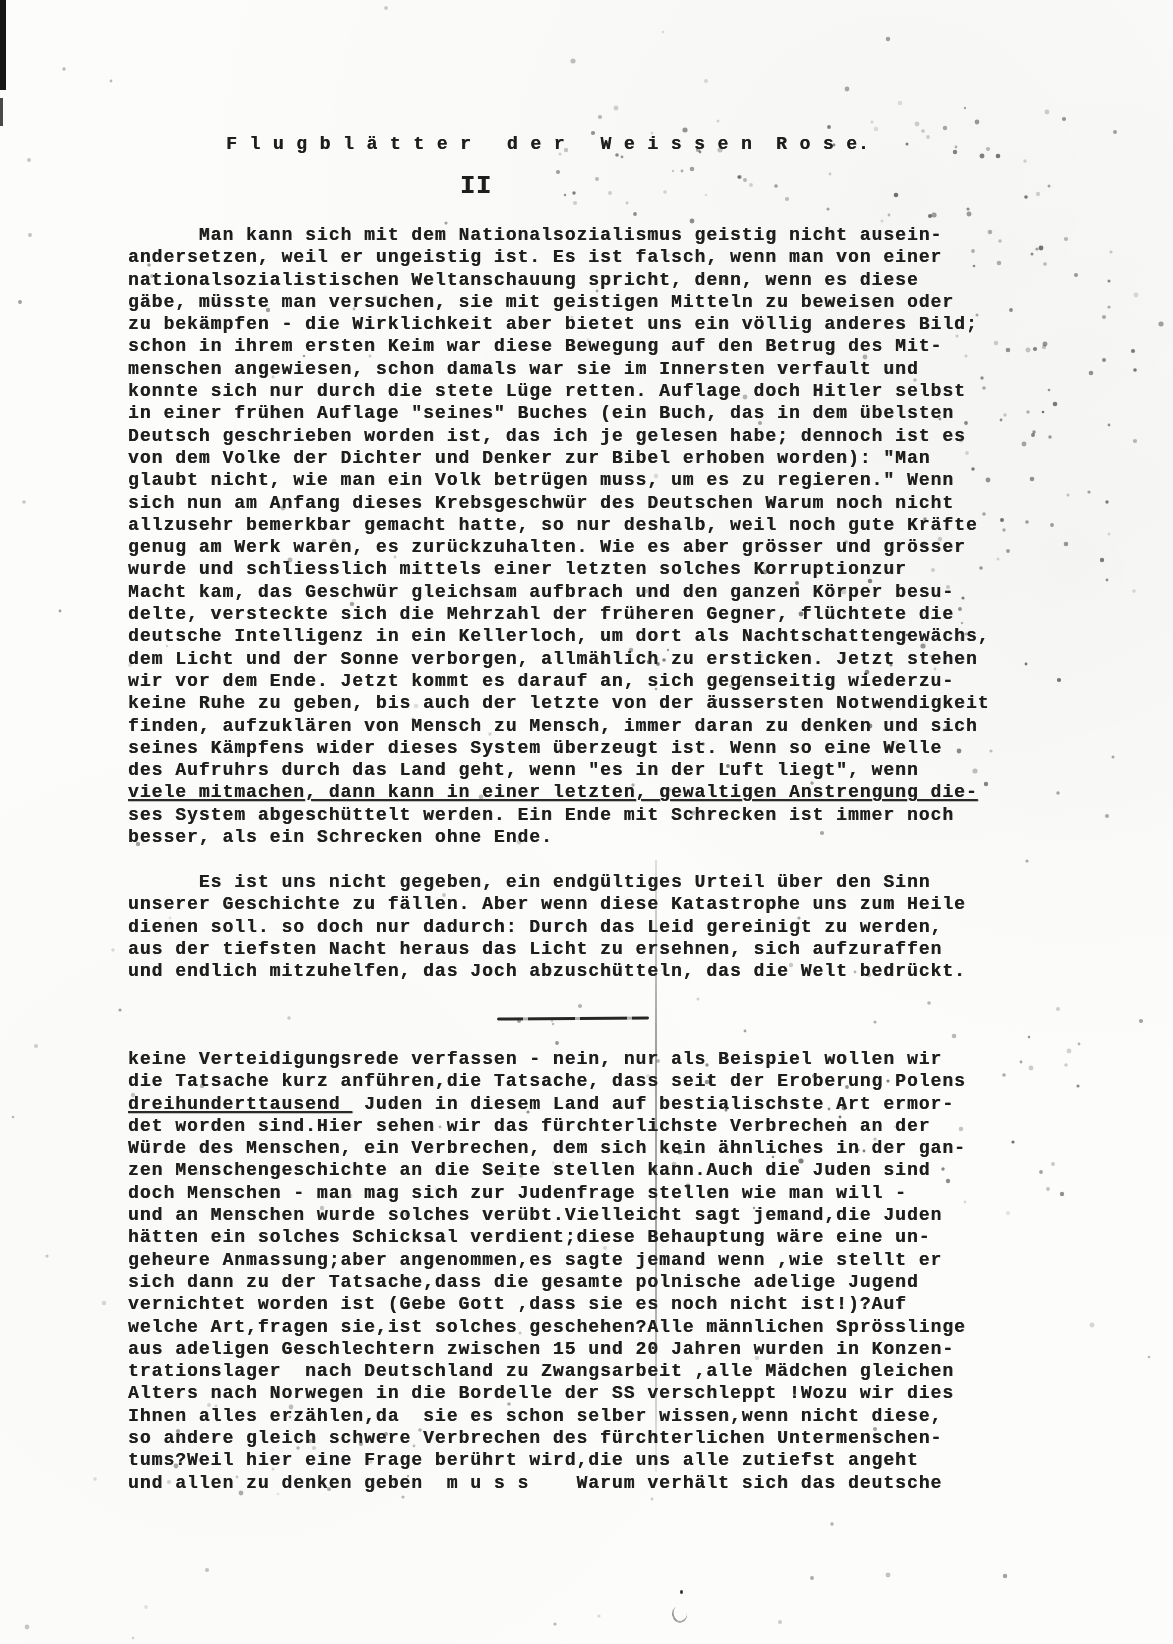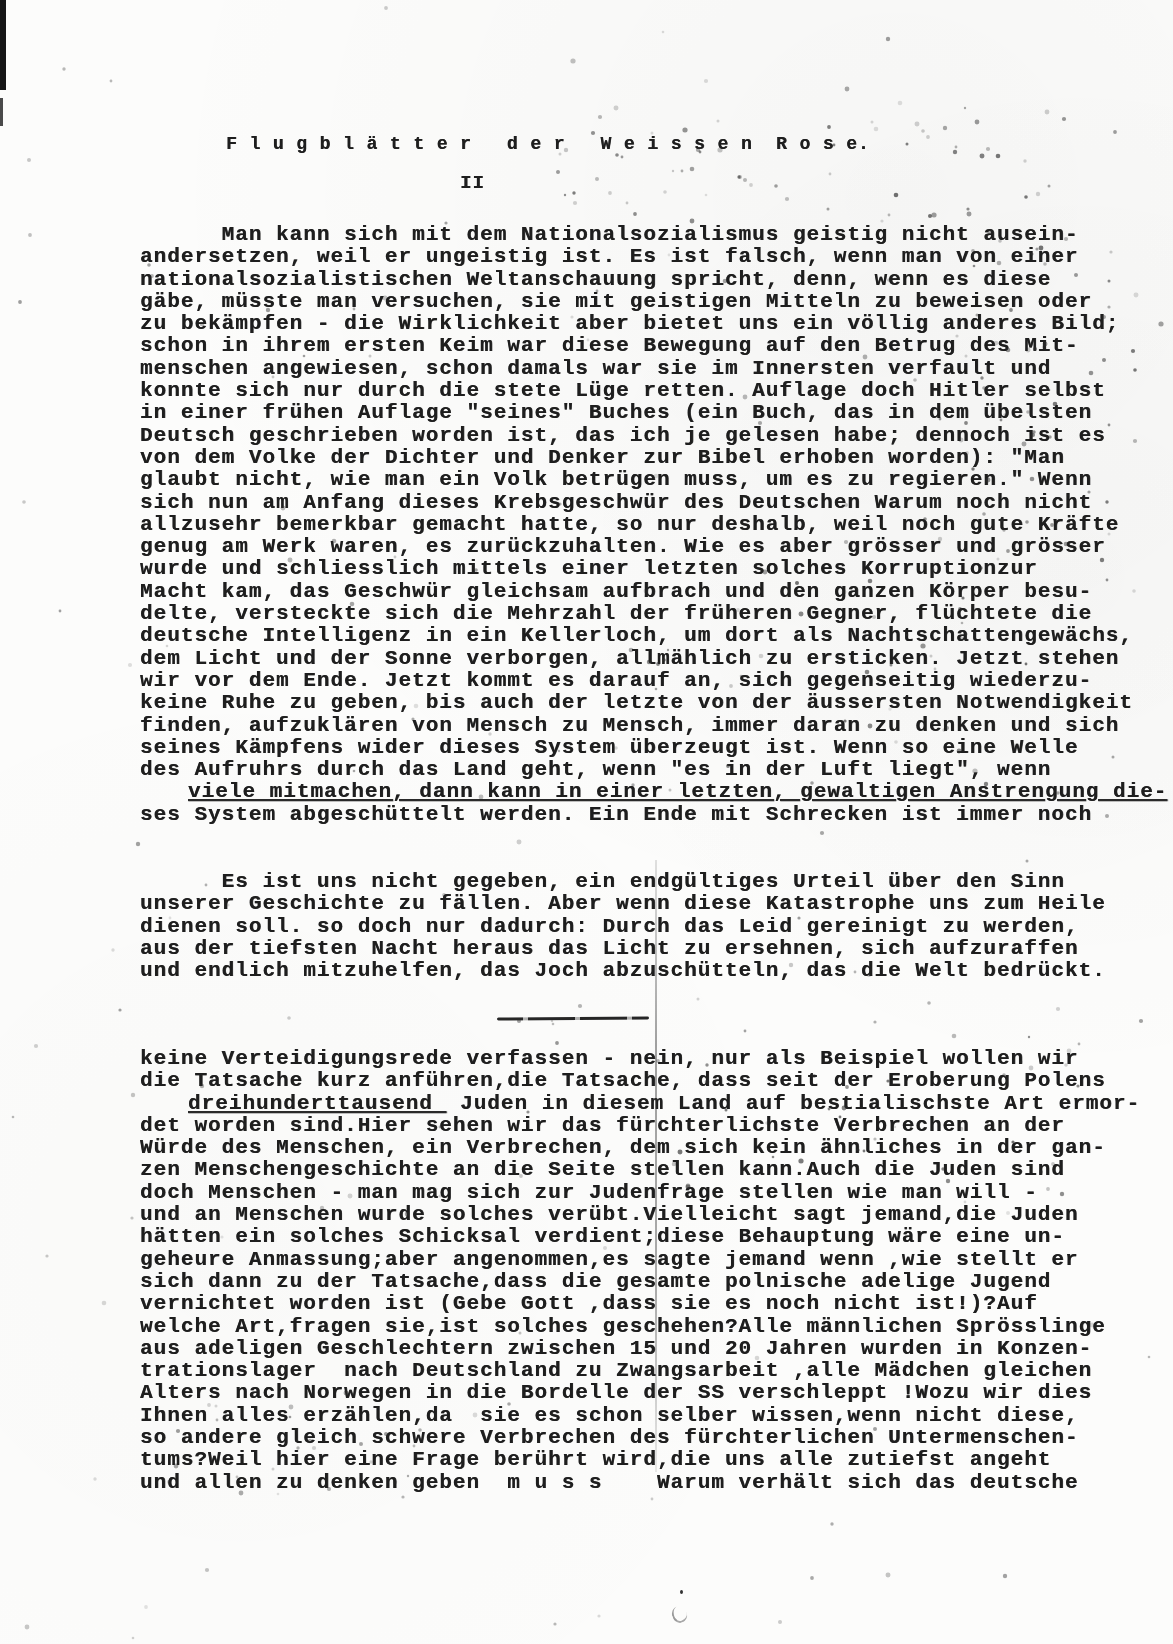--- a/index.html
+++ b/index.html
@@ -22,42 +22,41 @@
     left: 226px; top: 134px;
     font-size: 18px;
     font-weight: bold;
     letter-spacing: 0.9px;
     white-space: pre;
     text-shadow: 0.4px 0.4px 0.6px rgba(25,25,25,0.85);
   }
   .doc-numeral {
     position: absolute;
     left: 460px; top: 172px;
-    font-size: 19px;
+    font-size: 25px;
     font-weight: bold;
     letter-spacing: 1px;
     text-shadow: 0.4px 0.4px 0.6px rgba(25,25,25,0.85);
   }
   .para {
     position: absolute;
-    left: 140px;
+    left: 128px;
     width: 930px;
-    font-size: 21px;
+    font-size: 18px;
     line-height: 22.3px;
     font-weight: bold;
     letter-spacing: 1px;
     text-shadow: 0.35px 0.35px 0.55px rgba(30,30,30,0.8);
   }
   .para .line { white-space: pre; height: 22.3px; }
   .para .u {
     text-decoration: underline;
     text-decoration-thickness: 2.2px;
     text-underline-offset: 2px;
     text-decoration-color: #2a2a2a;
-    margin-left: 48px;
   }
   #para1 { top: 224px; }
   #para2 { top: 871px; }
   #para3 { top: 1048px; }
   .divider {
     position: absolute;
     left: 497px; top: 1017px;
     width: 152px; height: 3px;
     background: repeating-linear-gradient(90deg, #262626 0 26px, rgba(38,38,38,0.35) 26px 31px, #262626 31px 52px);
     transform: rotate(-0.4deg);
@@ -127,20 +126,21 @@
       <div class="line"><span>delte, versteckte sich die Mehrzahl der früheren Gegner, flüchtete die</span></div>
       <div class="line"><span>deutsche Intelligenz in ein Kellerloch, um dort als Nachtschattengewächs,</span></div>
       <div class="line"><span>dem Licht und der Sonne verborgen, allmählich zu ersticken. Jetzt stehen</span></div>
       <div class="line"><span>wir vor dem Ende. Jetzt kommt es darauf an, sich gegenseitig wiederzu-</span></div>
       <div class="line"><span>keine Ruhe zu geben, bis auch der letzte von der äussersten Notwendigkeit</span></div>
       <div class="line"><span>finden, aufzuklären von Mensch zu Mensch, immer daran zu denken und sich</span></div>
       <div class="line"><span>seines Kämpfens wider dieses System überzeugt ist. Wenn so eine Welle</span></div>
       <div class="line"><span>des Aufruhrs durch das Land geht, wenn "es in der Luft liegt", wenn</span></div>
       <div class="line"><span class="u">viele mitmachen, dann kann in einer letzten, gewaltigen Anstrengung die-</span></div>
       <div class="line"><span>ses System abgeschüttelt werden. Ein Ende mit Schrecken ist immer noch</span></div>
+      <div class="line"><span>besser, als ein Schrecken ohne Ende.</span></div>
     </div>
   <div class="para" id="para2">
       <div class="line"><span>      Es ist uns nicht gegeben, ein endgültiges Urteil über den Sinn</span></div>
       <div class="line"><span>unserer Geschichte zu fällen. Aber wenn diese Katastrophe uns zum Heile</span></div>
       <div class="line"><span>dienen soll. so doch nur dadurch: Durch das Leid gereinigt zu werden,</span></div>
       <div class="line"><span>aus der tiefsten Nacht heraus das Licht zu ersehnen, sich aufzuraffen</span></div>
       <div class="line"><span>und endlich mitzuhelfen, das Joch abzuschütteln, das die Welt bedrückt.</span></div>
     </div>
 
   <div class="divider"></div>

